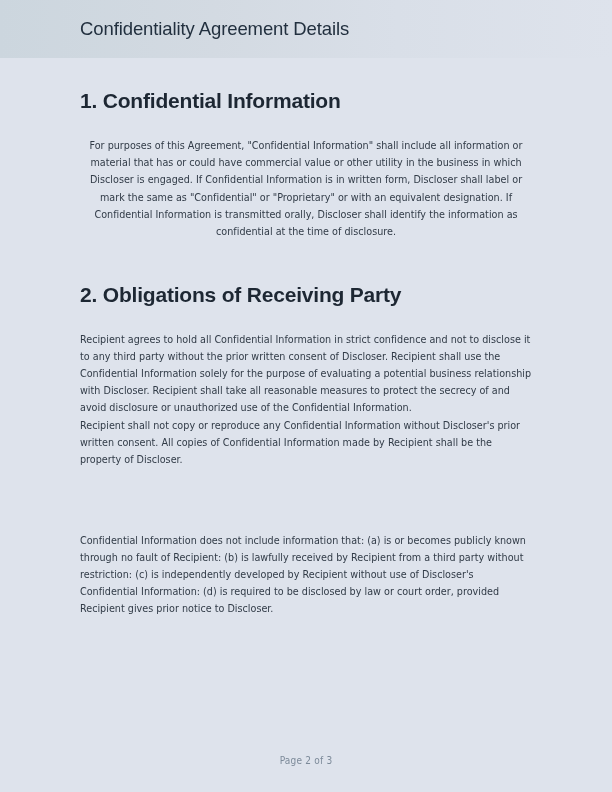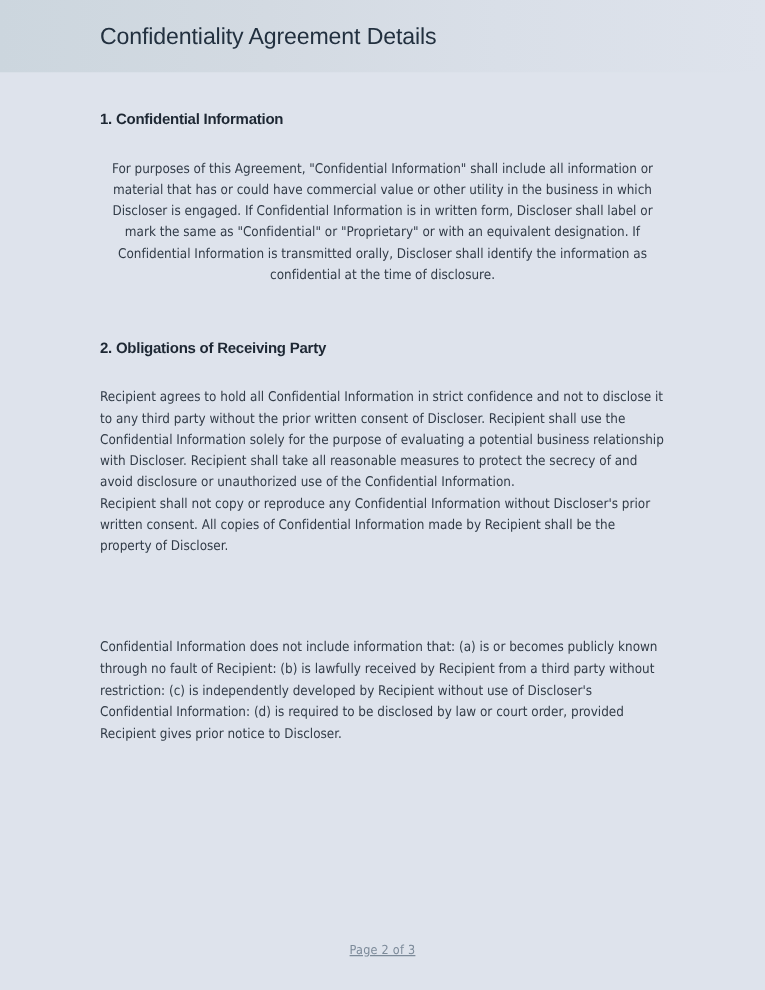--- a/index.html
+++ b/index.html
@@ -51,21 +51,21 @@
     position: absolute;
     left: 80px;
     top: 0;
     width: 452px;
   }
 
   .section {
     position: relative;
   }
   .section-heading {
-    font-size: 12px;
+    font-size: 21px;
     font-weight: bold;
     color: #1d2733;
     letter-spacing: -0.2px;
     margin: 0;
     line-height: 1.25;
   }
   .section-body {
     font-family: "Liberation Sans Narrow", "DejaVu Sans Condensed", "Liberation Sans", sans-serif;
     font-size: 10.7px;
     line-height: 17.1px;
@@ -92,21 +92,20 @@
     left: 0;
     top: 750px;
     width: 612px;
     text-align: center;
   }
   .page-number {
     font-family: "Liberation Sans Narrow", "DejaVu Sans Condensed", "Liberation Sans", sans-serif;
     font-size: 10px;
     color: #7c8a99;
     letter-spacing: 0.2px;
-    text-decoration: underline;
   }
 </style>
 </head>
 <body>
 
 <div class="doc-header">
   <div class="doc-header-title">Confidentiality Agreement Details</div>
 </div>
 
 <div class="doc-body">

